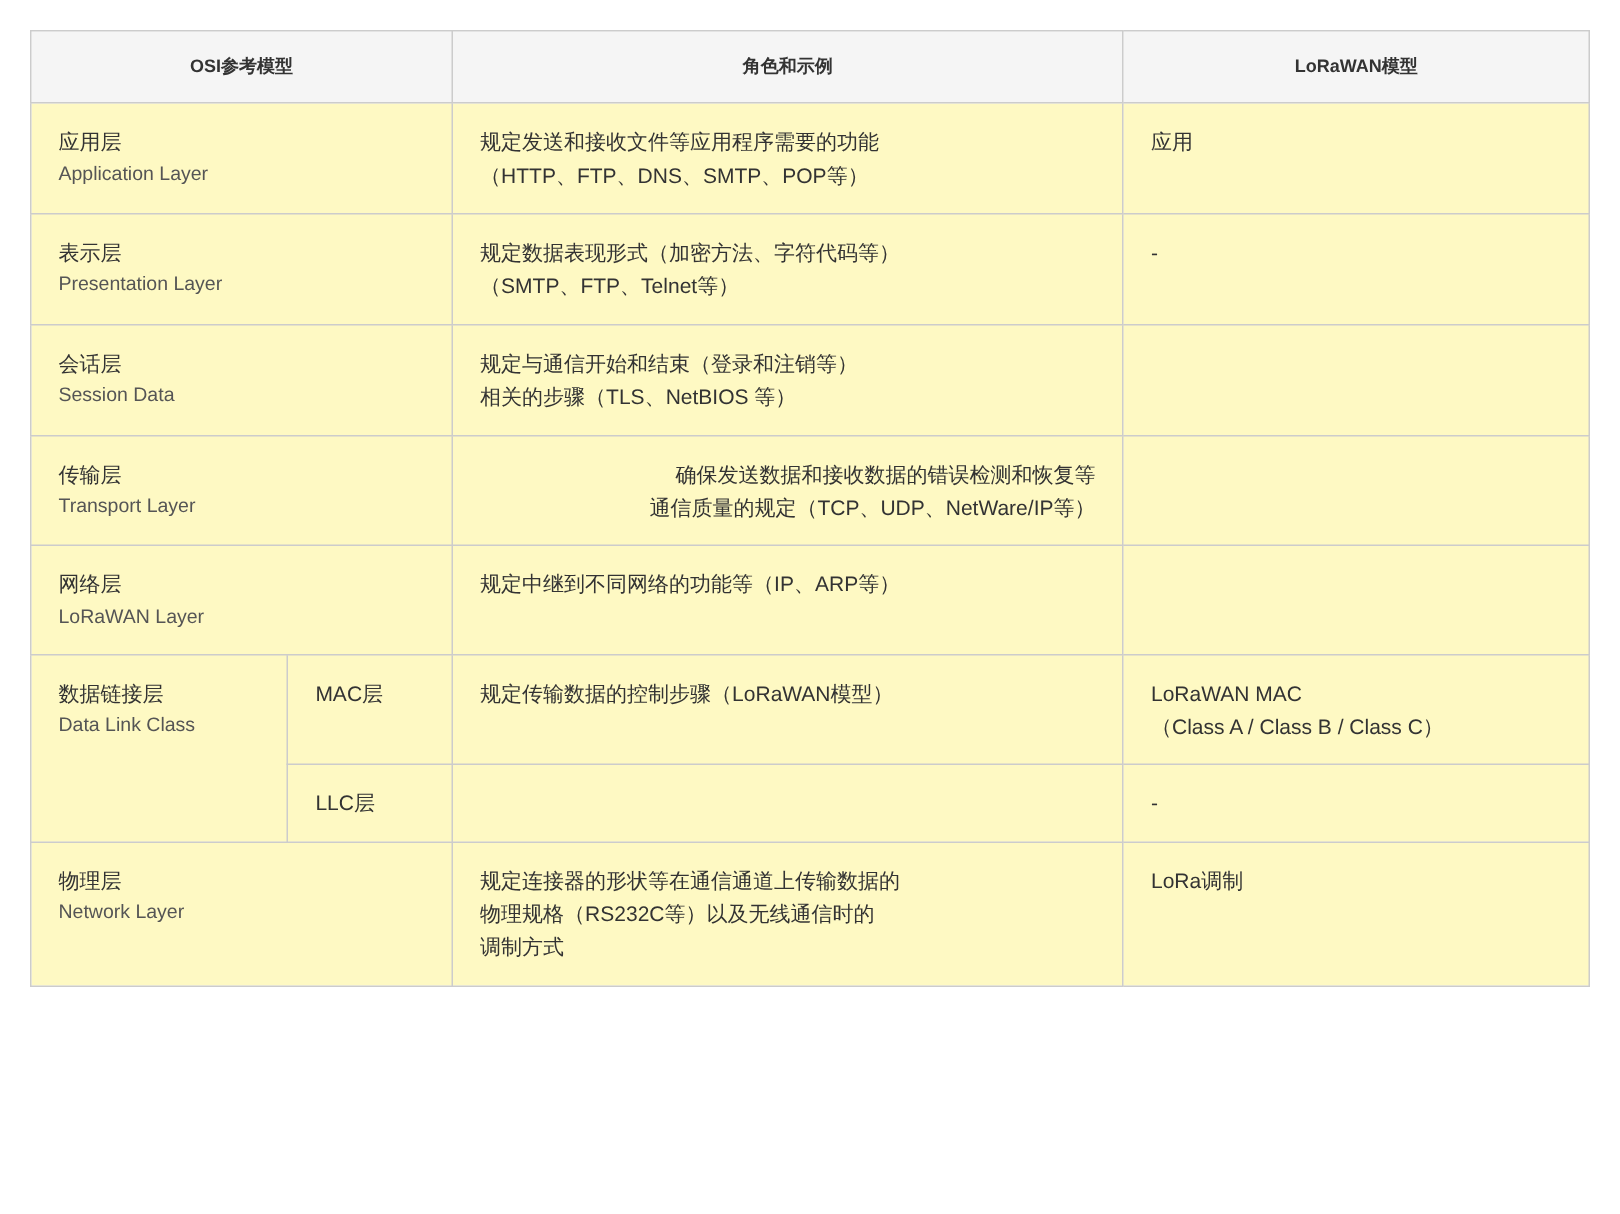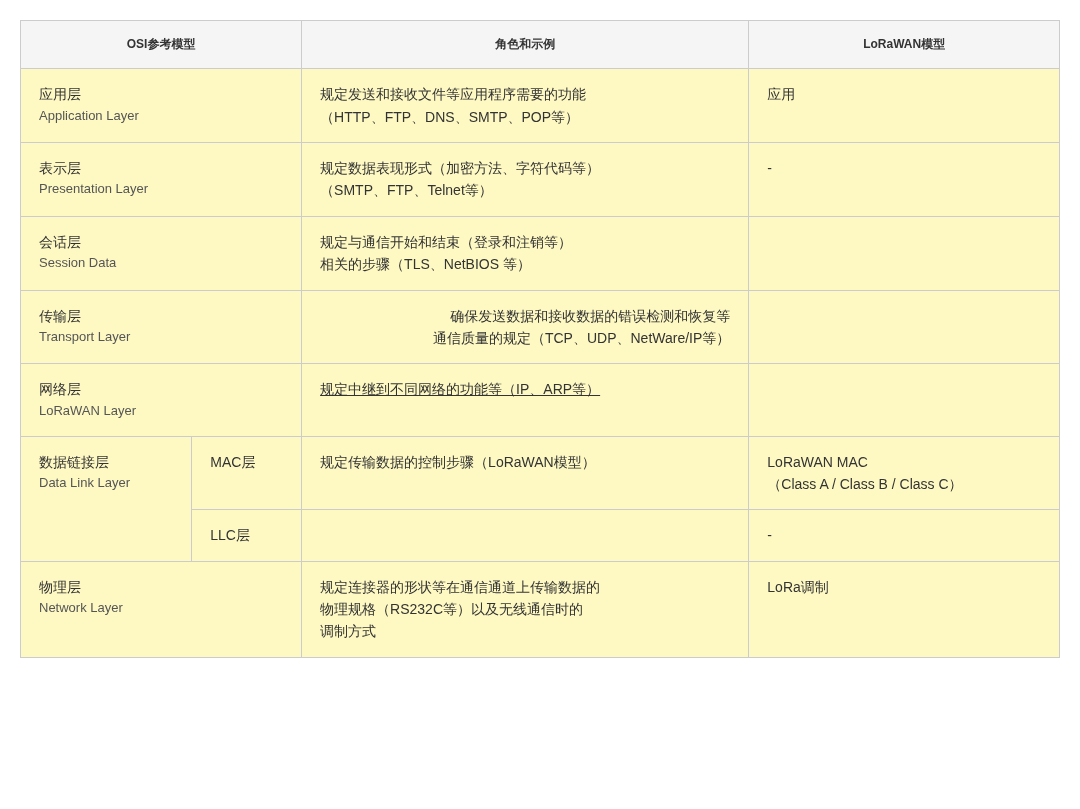--- a/index.html
+++ b/index.html
@@ -108,29 +108,29 @@
       <td></td>
     </tr>
 
     <tr>
       <td colspan="2">
         <span class="layer-name">
           <span class="zh">网络层</span>
           <span class="en">LoRaWAN Layer</span>
         </span>
       </td>
-      <td style="white-space:pre-line;text-decoration:underline;">规定中继到不同网络的功能等（IP、ARP等）</td>
+      <td style="white-space:pre-line;">规定中继到不同网络的功能等（IP、ARP等）</td>
       <td></td>
     </tr>
 
     <tr>
       <td rowspan="2">
         <span class="layer-name">
           <span class="zh">数据链接层</span>
-          <span class="en">Data Link Layer</span>
+          <span class="en">Data Link Class</span>
         </span>
       </td>
       <td>MAC层</td>
       <td style="white-space:pre-line;">规定传输数据的控制步骤（LoRaWAN模型）</td>
       <td style="white-space:pre-line;">LoRaWAN MAC
 （Class A / Class B / Class C）</td>
     </tr>
 
     <tr>
       <td>LLC层</td>

